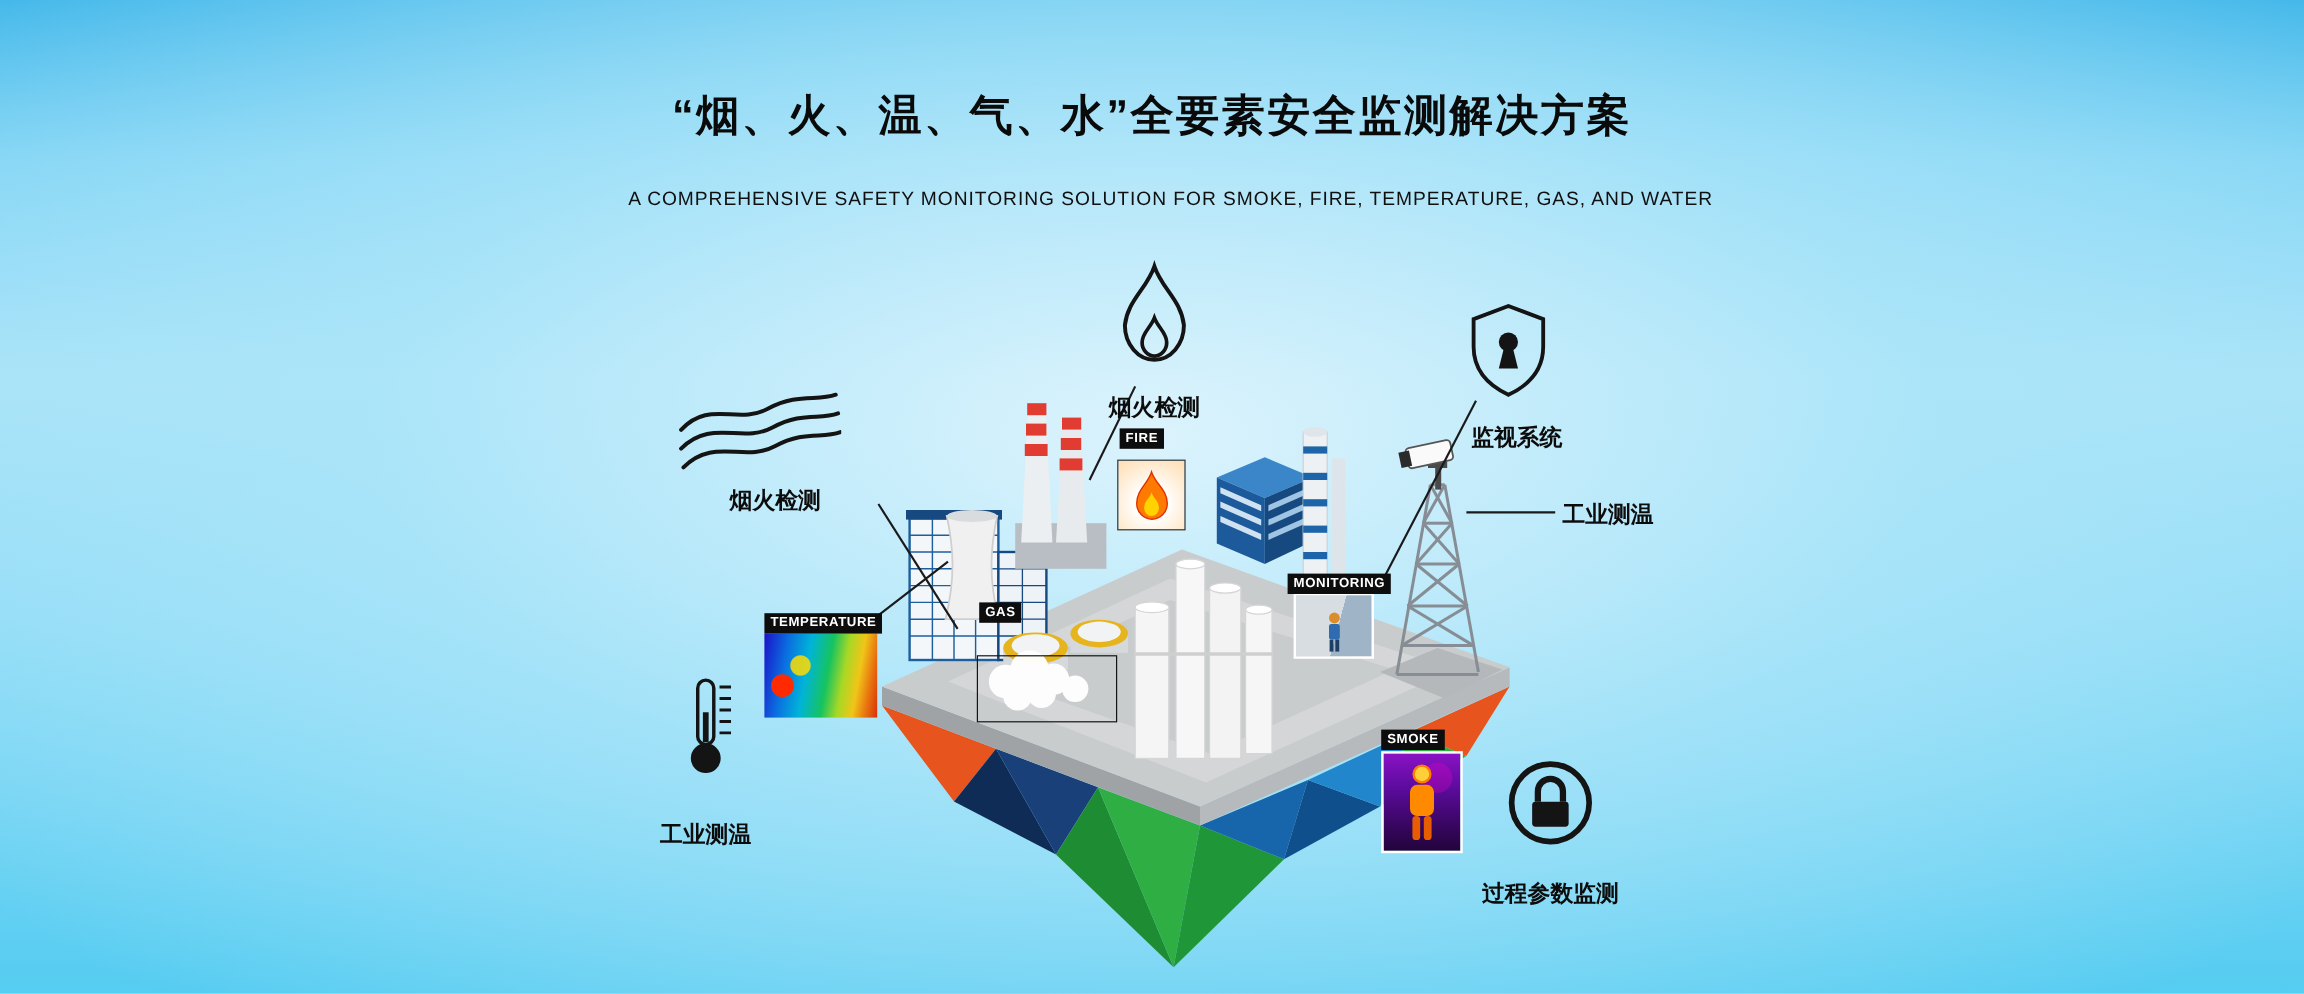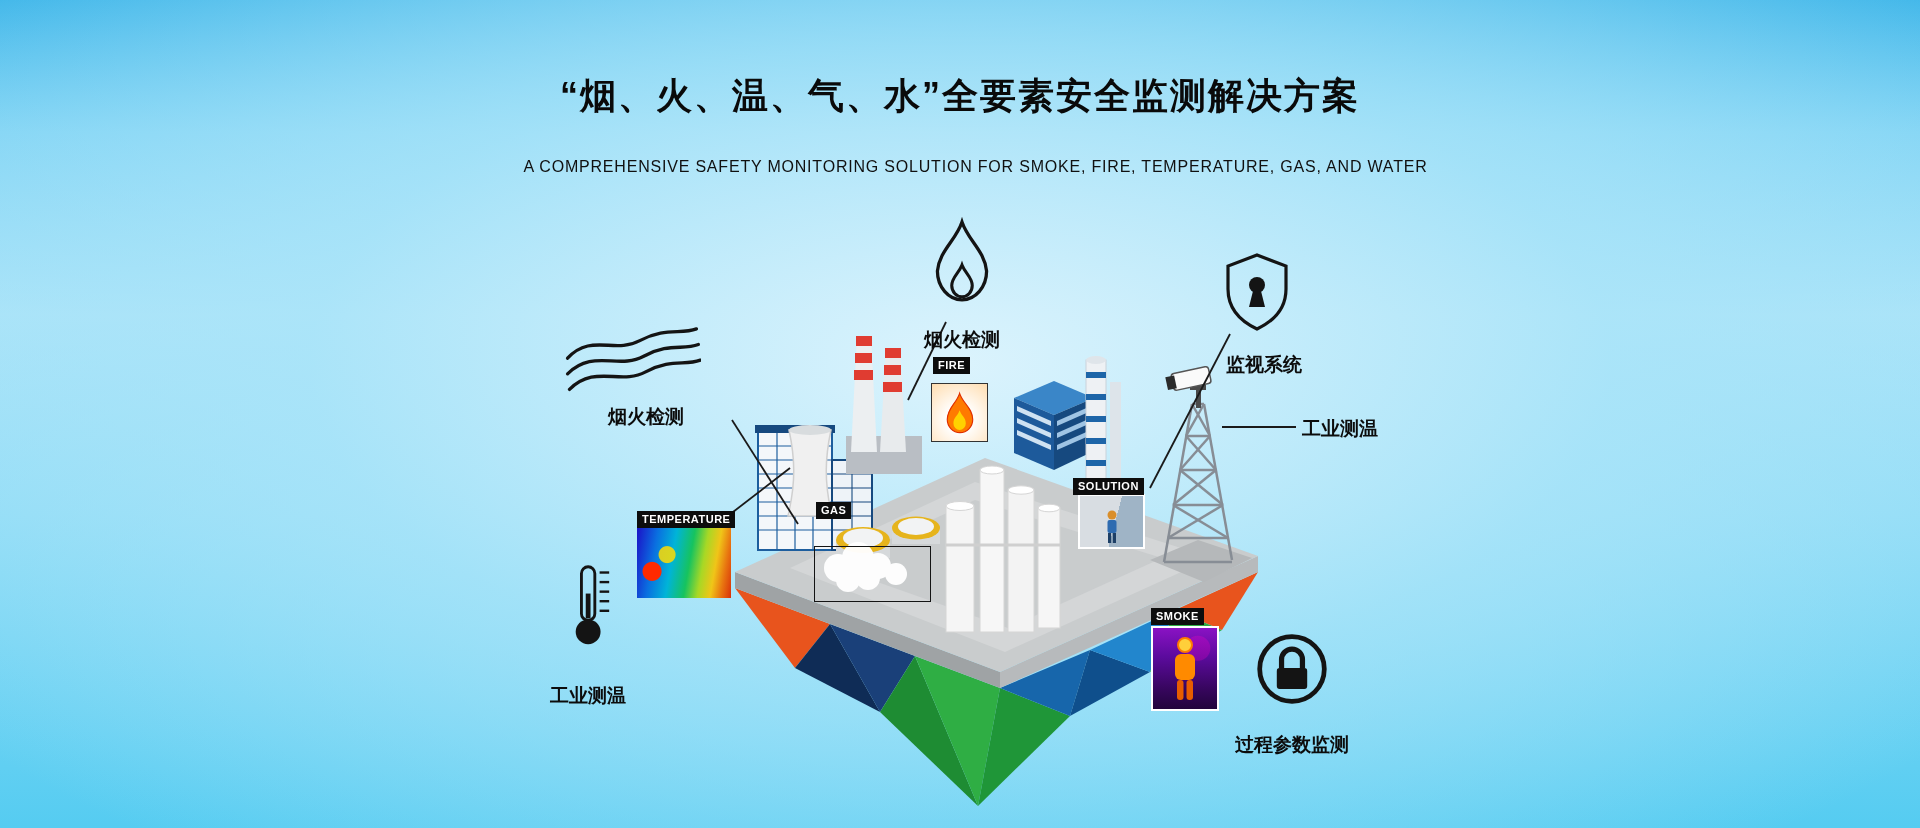--- a/index.html
+++ b/index.html
@@ -282,21 +282,21 @@
   <div class="sample fire-img" style="left:931px;top:383px">
     <svg width="44" height="50" viewBox="0 0 57 59">
       <path d="M28,4 C32,17 45,23 45,38 A16.5,17 0 0 1 12,38 C12,23 24,17 28,4 Z" fill="#ff7a00" stroke="#e03000" stroke-width="1.5"></path>
       <path d="M28,26 C30,33 36,35 36,43 A8,8.5 0 0 1 20,43 C20,35 26,33 28,26 Z" fill="#ffd200"></path>
     </svg>
   </div>
 
   <div class="tag" style="left:816px;top:502px">GAS</div>
   <div class="sample gas-box" style="left:814px;top:546px"></div>
 
-  <div class="tag" style="left:1073px;top:478px">SOLUTION</div>
+  <div class="tag" style="left:1073px;top:478px">MONITORING</div>
   <div class="sample intr-box" style="left:1078px;top:494px">
     <svg width="20" height="38" viewBox="0 0 20 38">
       <circle cx="10" cy="6" r="4.5" fill="#d98e2b"></circle>
       <rect x="5.5" y="11" width="9" height="13" rx="2" fill="#2e6bb0"></rect>
       <rect x="6" y="24" width="3.2" height="10" fill="#1d3f66"></rect>
       <rect x="10.8" y="24" width="3.2" height="10" fill="#1d3f66"></rect>
     </svg>
   </div>
 
   <div class="tag" style="left:1151px;top:608px">SMOKE</div>

